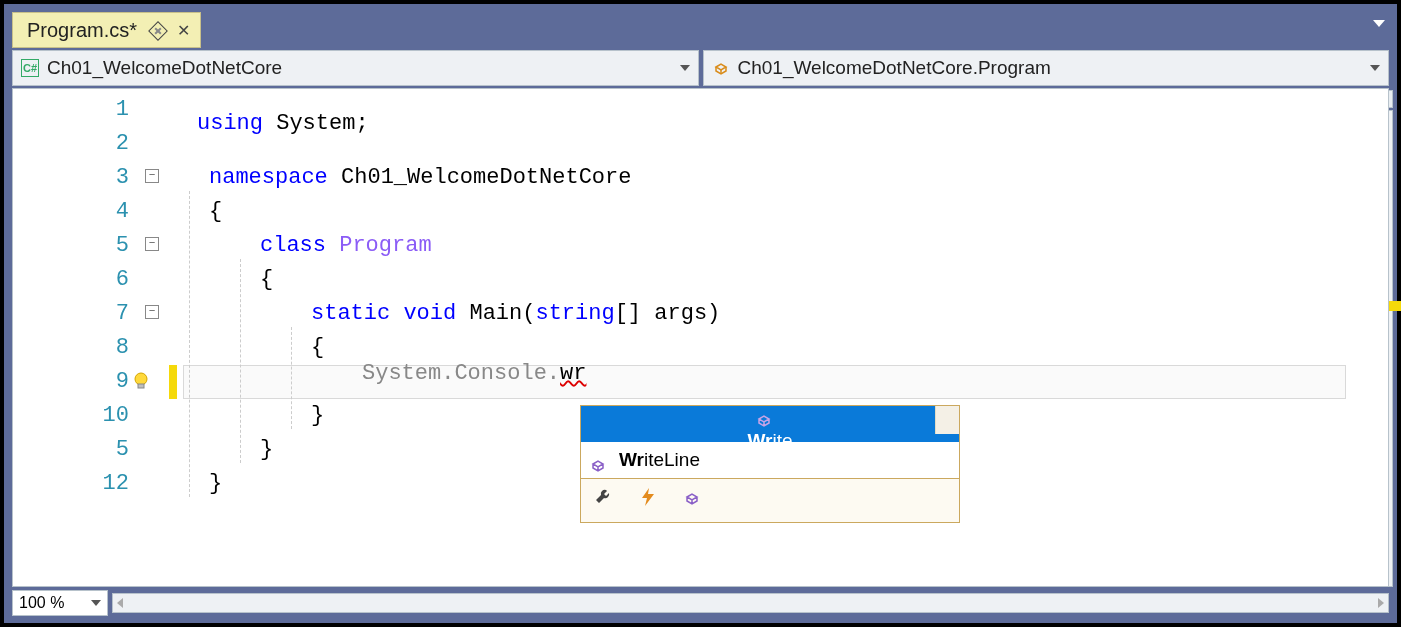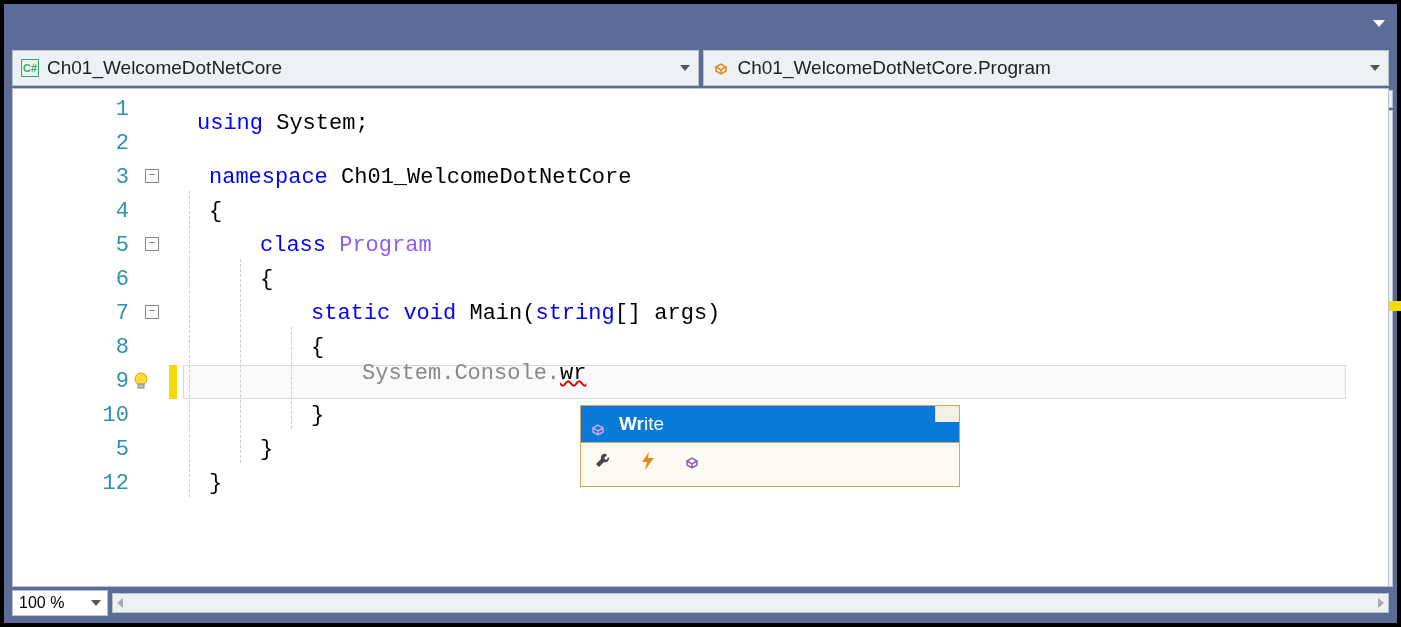--- a/index.html
+++ b/index.html
@@ -46,39 +46,44 @@
   .vscroll .up { top: 0; } .vscroll .down { bottom: 0; }
   .vscroll .tri-up { width: 0; height: 0; border-left: 6px solid transparent; border-right: 6px solid transparent; border-bottom: 7px solid #777; }
   .vscroll .tri-down { width: 0; height: 0; border-left: 6px solid transparent; border-right: 6px solid transparent; border-top: 7px solid #777; }
   .mark { position: absolute; right: -10px; width: 18px; height: 10px; }
   .mark.yellow { background: #f5d90a; }
   
   .isense { position: absolute; border: 1px solid #cba85e; background: #fff; font-family: "Segoe UI", sans-serif; font-size: 19px; width: 380px; }
   .isense .items { position: relative; }
   .isense .item { display: flex; align-items: center; height: 36px; padding: 0 8px; }
   .isense .item .cube { width: 18px; height: 18px; margin-right: 12px; }
-  .isense .item.sel { background: #0a7ad9; color: #fff; }
+  .isense .item.sel { background: #0a7ad9; color: #fff; flex-direction: column; }
   .isense .item .bold { font-weight: 700; }
   .isense .item.sel .cube path { stroke: #c9a4e6; }
   .isense .toolbar { border-top: 1px solid #cba85e; height: 44px; display: flex; align-items: center; padding: 0 12px; gap: 26px; background: #fdfaf2; }
   .isense .vsarrows { position: absolute; right: 0; top: 0; bottom: 44px; width: 24px; background: #f4f0e6; border-left: 1px solid #e4dcc4; display: flex; flex-direction: column; justify-content: space-between; align-items: center; padding: 8px 0; }
   
   .bottom { position: absolute; left: 8px; right: 8px; bottom: 6px; height: 28px; display: flex; align-items: center; }
   .zoom { width: 96px; height: 26px; background: #fff; border: 1px solid #b7c2cb; display: flex; align-items: center; padding: 0 6px; font-size: 16px; }
   .zoom .caret { margin-left: auto; border-left: 5px solid transparent; border-right: 5px solid transparent; border-top: 6px solid #555; }
   .hscroll { flex: 1; height: 20px; background: #eef1f4; border: 1px solid #b7c2cb; margin-left: 4px; display: flex; justify-content: space-between; align-items: center; padding: 0 4px; }
   .hscroll .tri-l { width: 0; height: 0; border-top: 5px solid transparent; border-bottom: 5px solid transparent; border-right: 6px solid #aaa; }
   .hscroll .tri-r { width: 0; height: 0; border-top: 5px solid transparent; border-bottom: 5px solid transparent; border-left: 6px solid #aaa; }
 </style>
 </head>
 <body>
 
 <div class="frame">
 
   <div class="tab-strip">
+    <div class="tab">
+      <span>Program.cs*</span>
+      <span class="pin"></span>
+      <span class="close">✕</span>
+    </div>
     <div class="window-menu"><span class="tri"></span></div>
   </div>
 
   <div class="navbar">
     <div class="nav-dd proj">
       <span class="ico">C#</span>
       <span>Ch01_WelcomeDotNetCore</span>
       <span class="caret"></span>
     </div>
     <div class="nav-dd cls">
@@ -159,20 +164,26 @@
         <div class="row" style="top:378px; left:26px;"><span>}</span></div>
       </div>
 
       <div class="isense" style="left:567px; top:316px;">
         <div class="items">
           <div class="item sel">
             <span class="cube"><svg width="18" height="18" viewBox="0 0 18 18">
                   <path d="M4 8 L9 5 L14 8 L9 11 Z M4 8 L4 12 L9 15 L14 12 L14 8 M9 11 L9 15" fill="none" stroke="#d9c8ef" stroke-width="1.5"></path>
                 </svg></span>
             <span><span class="bold">Wr</span><span>ite</span></span>
+          </div>
+          <div class="item">
+            <span class="cube"><svg width="18" height="18" viewBox="0 0 18 18">
+                  <path d="M4 8 L9 5 L14 8 L9 11 Z M4 8 L4 12 L9 15 L14 12 L14 8 M9 11 L9 15" fill="none" stroke="#8a5fc7" stroke-width="1.5"></path>
+                </svg></span>
+            <span><span class="bold">Wr</span><span>iteLine</span></span>
           </div>
           <div class="vsarrows">
             <div class="tri-up" style="border-bottom-color:#bbb;"></div>
             <div class="tri-down" style="border-top-color:#bbb;"></div>
           </div>
         </div>
         <div class="toolbar">
           <span><svg width="20" height="20" viewBox="0 0 20 20">
                 <path d="M13 3a4 4 0 0 0-5 5L3 13l3 3 5-5a4 4 0 0 0 5-5l-3 3-2-2 3-3z" fill="#444"></path>
               </svg></span>

